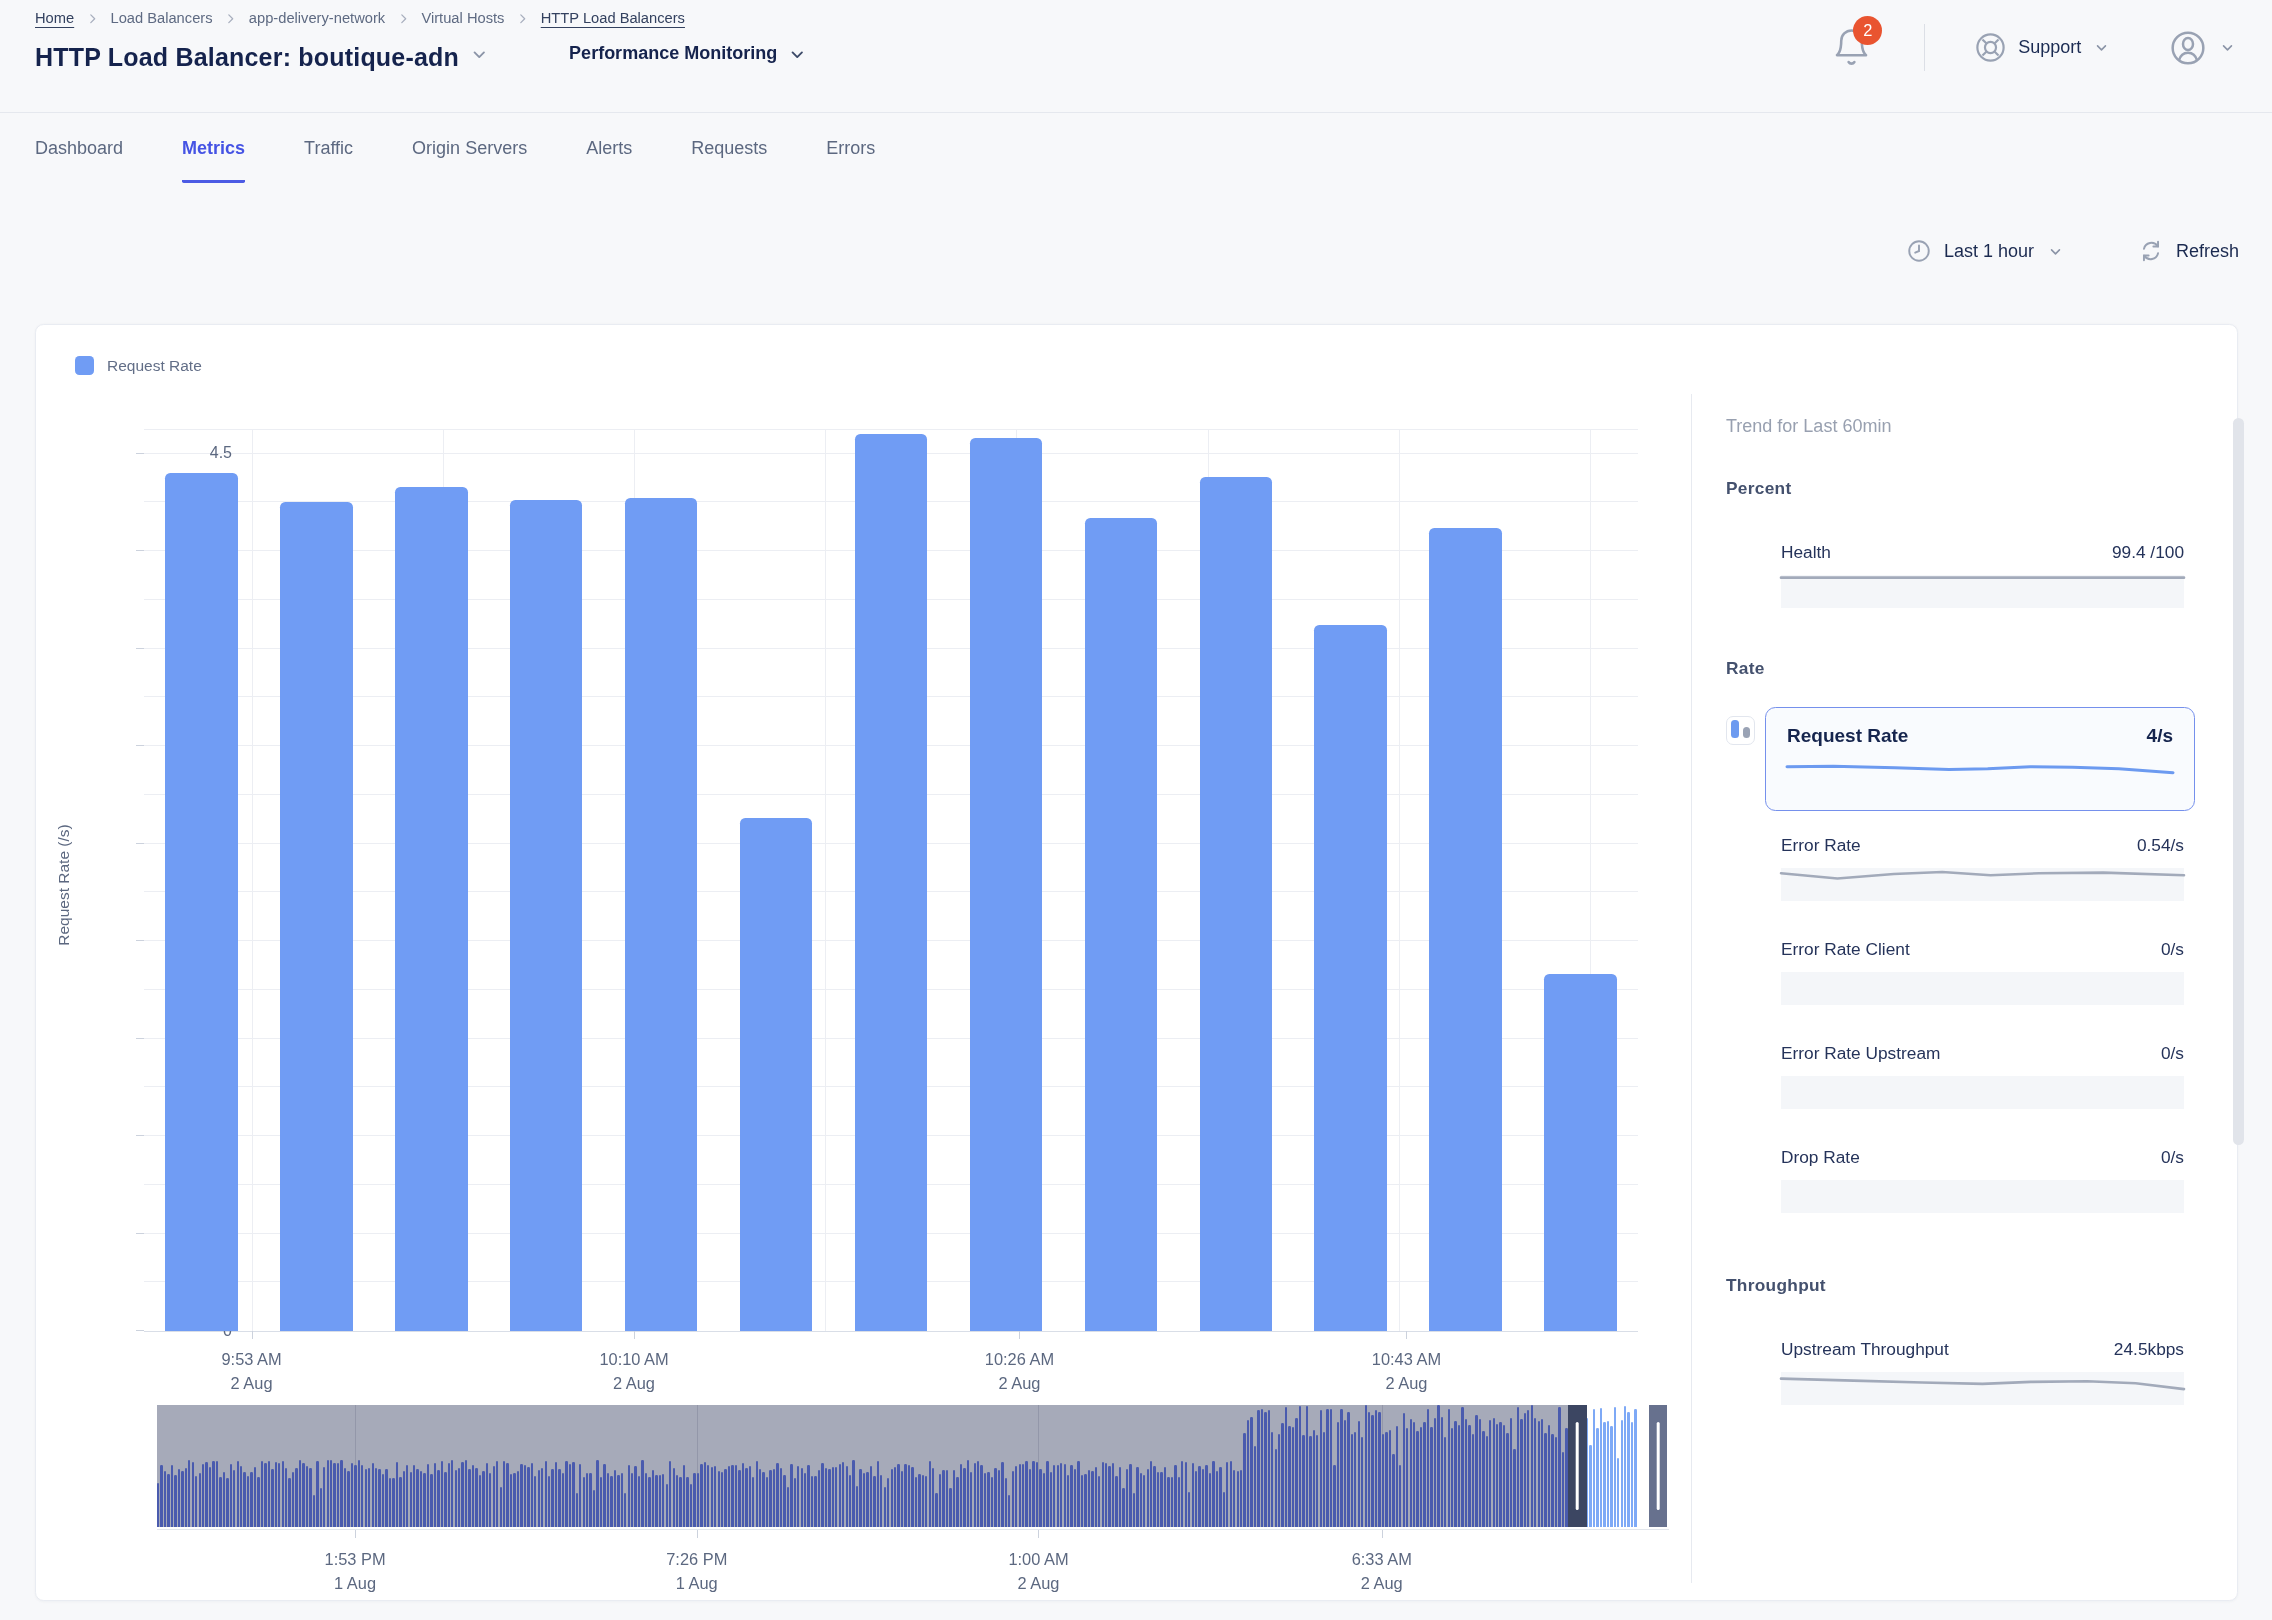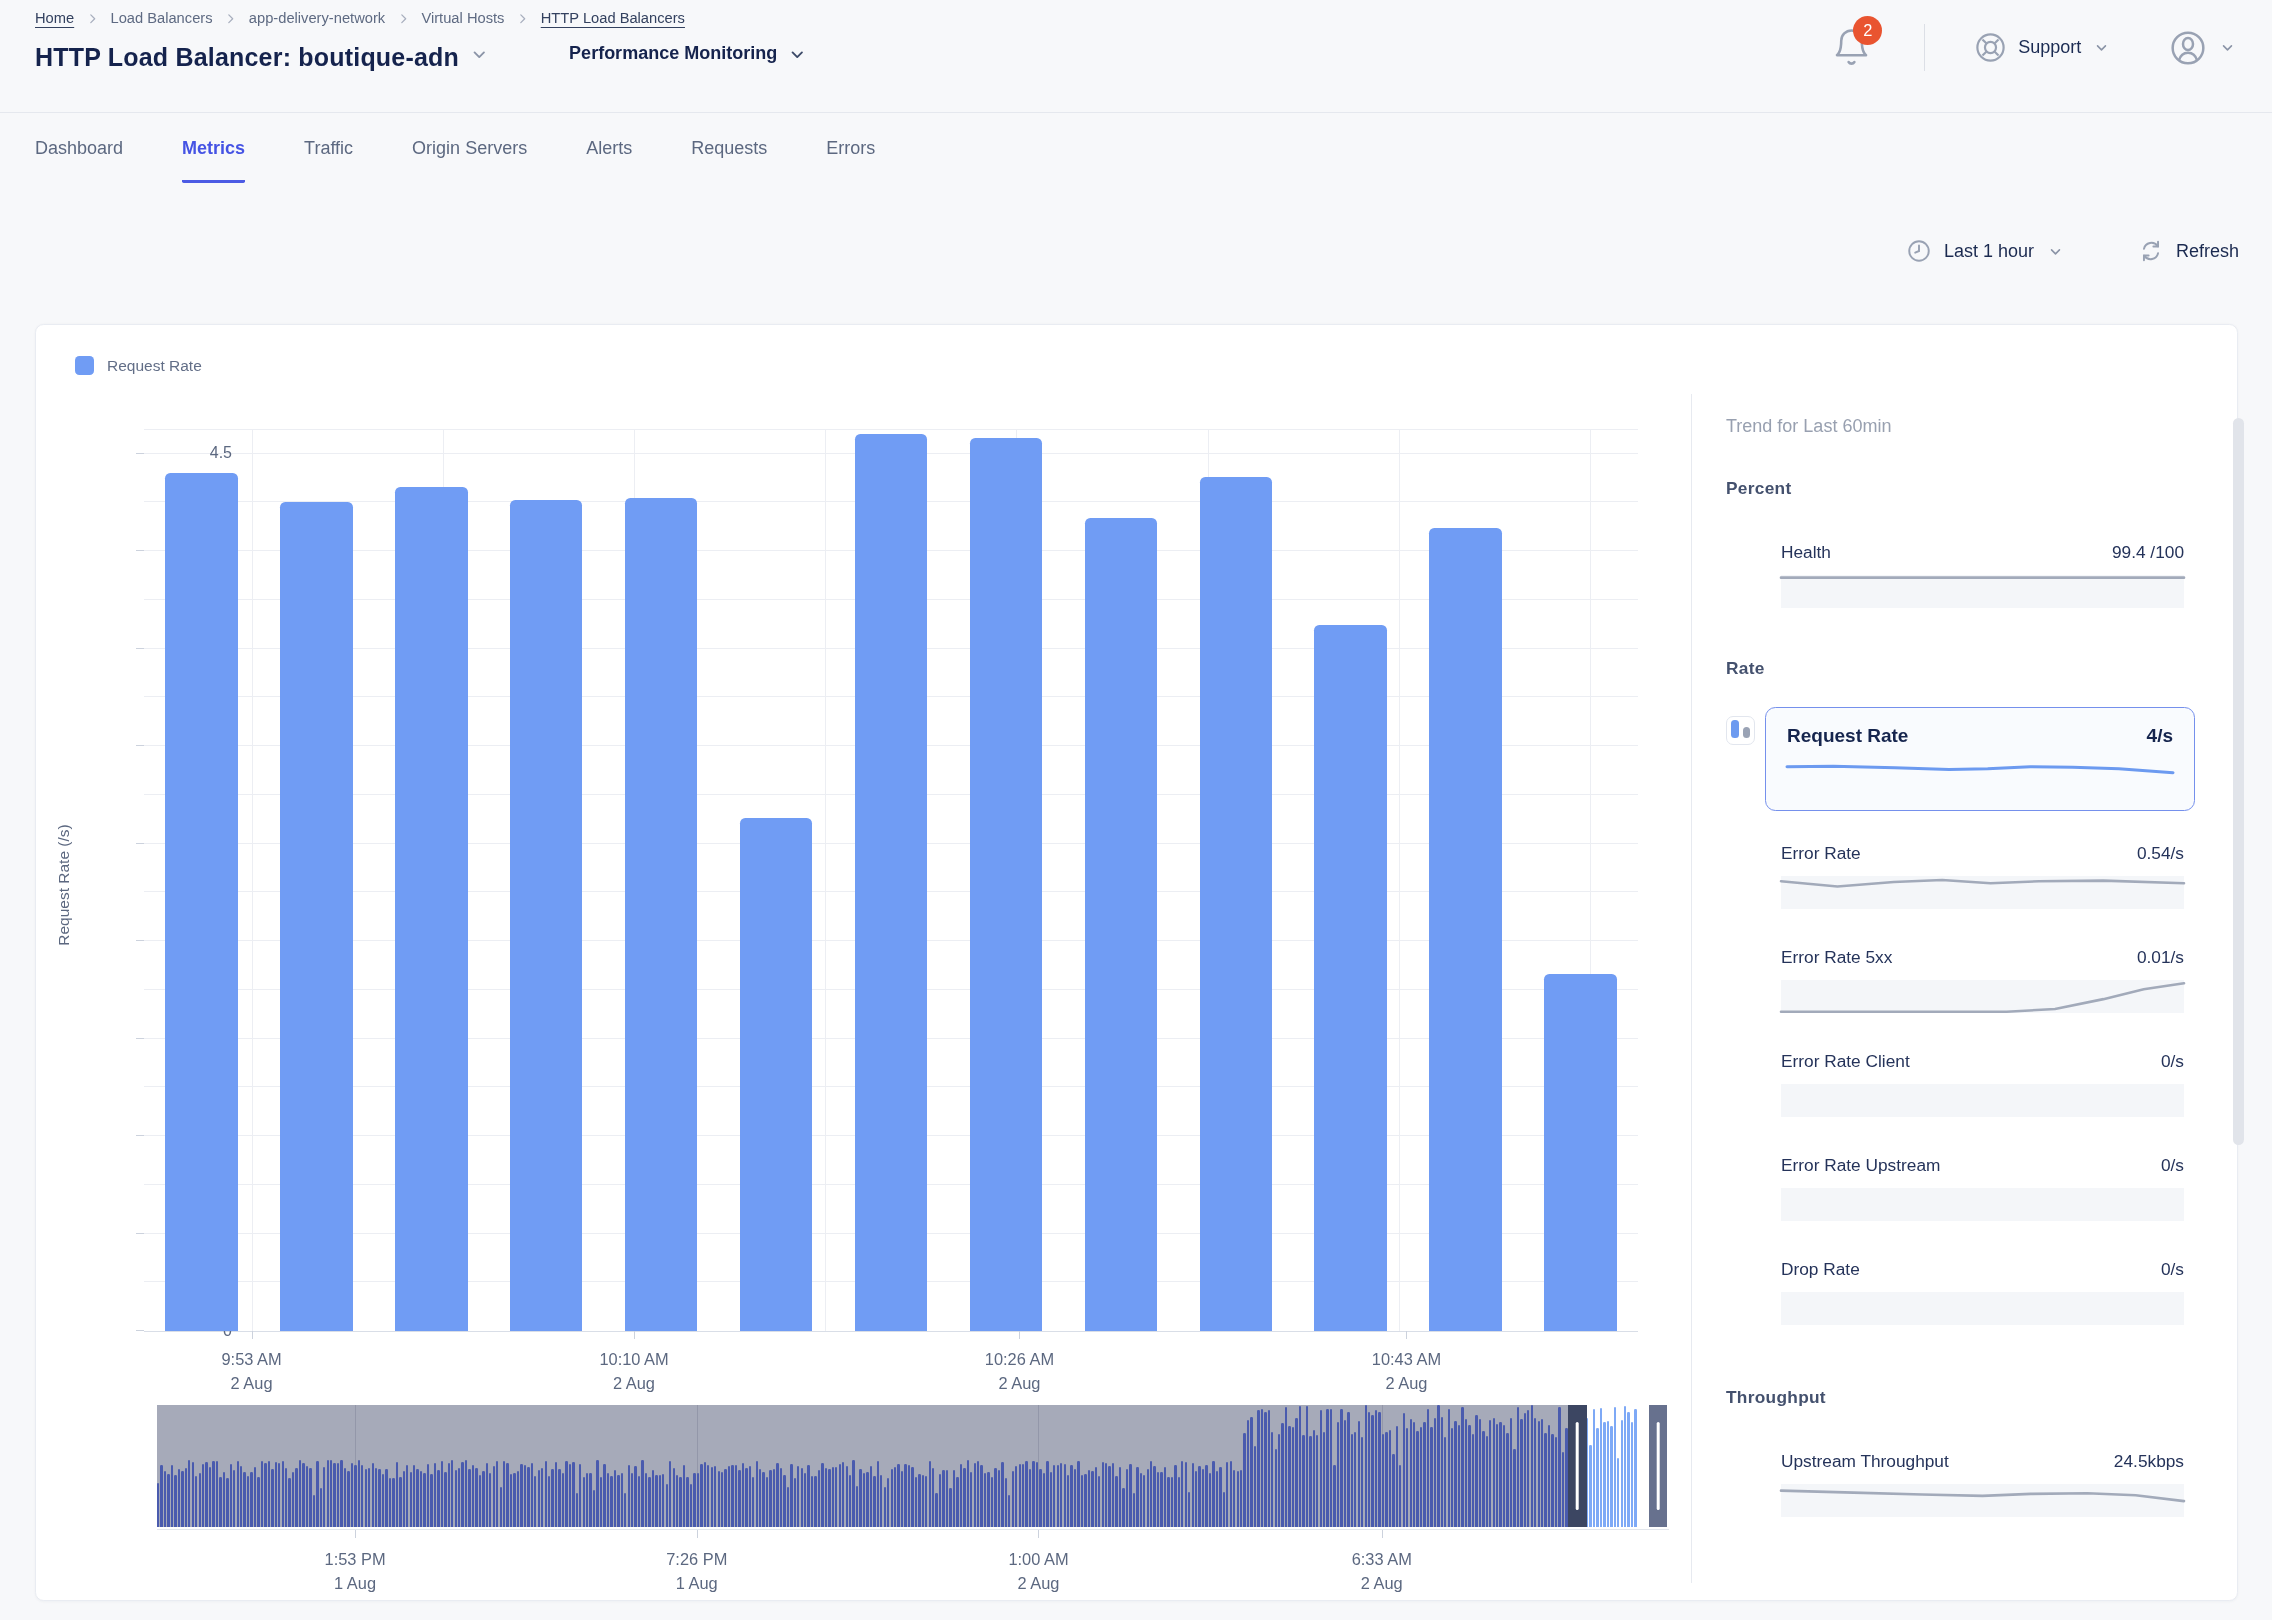--- a/index.html
+++ b/index.html
@@ -814,39 +814,28 @@
                 <span class="m-label">Request Rate</span>
                 <span class="m-value">4/s</span>
               </div>
               <div class="m-spark">
                 <svg viewBox="0 0 100 40" preserveAspectRatio="none">
                   <polyline points="0,8.8 12,8 28,10.4 42,13.200000000000001 52,12 63,8.8 74,9.600000000000001 86,12 100,18" fill="none" stroke="#6c9af0" stroke-width="3" stroke-linecap="round" vector-effect="non-scaling-stroke"></polyline>
                 </svg>
               </div>
             </div>
           </div>
-          <div class="metric" style="margin-top: 32px;">
+          <div class="metric" style="margin-top: 24px;">
             <div class="m-head">
               <span class="m-label">Error Rate</span>
               <span class="m-value">0.54/s</span>
             </div>
             <div class="m-spark">
               <svg viewBox="0 0 100 40" preserveAspectRatio="none">
                 <polyline points="0,6.4 14,12.8 28,7.2 40,4.800000000000001 52,8.8 64,6.4 80,5.6000000000000005 100,8.8" fill="none" stroke="#a2aaba" stroke-width="2.6" stroke-linecap="round" vector-effect="non-scaling-stroke"></polyline>
-              </svg>
-            </div>
-          </div>
-          <div class="metric" style="margin-top: 38px;">
-            <div class="m-head">
-              <span class="m-label">Error Rate 5xx</span>
-              <span class="m-value">0.01/s</span>
-            </div>
-            <div class="m-spark">
-              <svg viewBox="0 0 100 40" preserveAspectRatio="none">
-                <polyline points="0,38.400000000000006 56,38.400000000000006 68,35.2 80,23.200000000000003 90,11.200000000000001 100,4" fill="none" stroke="#a2aaba" stroke-width="2.6" stroke-linecap="round" vector-effect="non-scaling-stroke"></polyline>
               </svg>
             </div>
           </div>
           <div class="metric" style="margin-top: 38px;">
             <div class="m-head">
               <span class="m-label">Error Rate Client</span>
               <span class="m-value">0/s</span>
             </div>
             <div class="m-spark"></div>
           </div>

